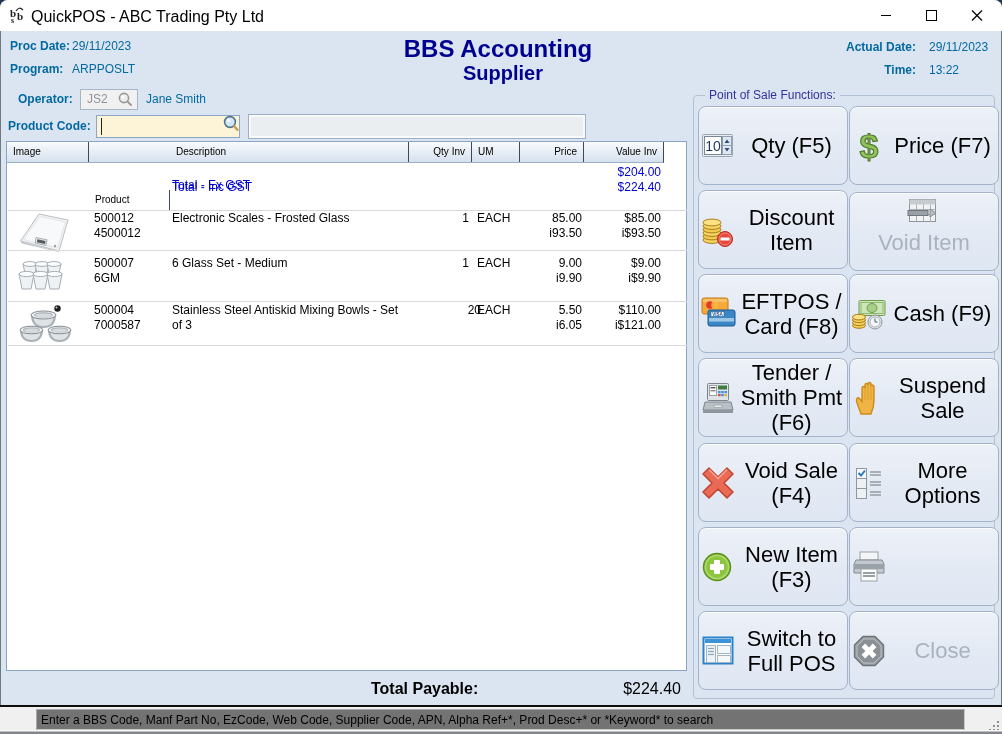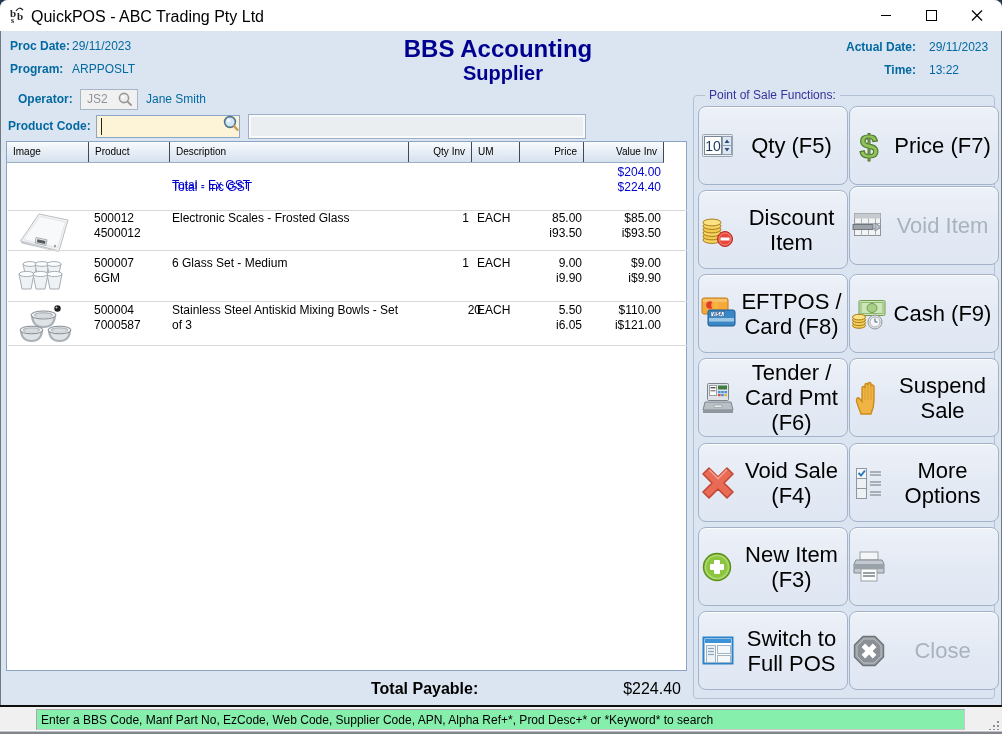--- a/index.html
+++ b/index.html
@@ -25,21 +25,21 @@
   
   .group{position:absolute;left:693px;top:95px;width:302px;height:604px;border:1px solid #b3c1d4;border-radius:4px;box-sizing:border-box;}
   .legend{position:absolute;left:705px;top:88px;padding:0 4px;font-size:12px;color:#33339b;background:#dbe5f1;}
   .btn{position:absolute;width:150px;height:79px;border:1px solid #a3b2c8;border-radius:8px;background:linear-gradient(180deg,#edf1f8 0%,#e4eaf4 50%,#dfe7f3 100%);box-sizing:border-box;display:flex;align-items:center;box-shadow:0 1px 0 rgba(255,255,255,.8) inset;}
   .btn .ic{flex:0 0 37px;display:flex;justify-content:center;align-items:center;}
   .btn .lbl{flex:1;text-align:center;font-size:22px;line-height:25px;color:#000;letter-spacing:0;}
   .btn .dis{color:#a9b3bf;}
   
   .statusline{position:absolute;left:0;top:705px;width:1002px;height:2px;background:#0f0f0e;}
   .statusbar{position:absolute;left:0;top:707px;width:1002px;height:23px;background:#f0f0f0;}
-  .statusbox{position:absolute;left:36px;top:709px;width:929px;height:21px;background:#86efac;border:1px solid #c8c8c8;border-left-color:#a8a8a8;border-top-color:#a8a8a8;box-sizing:border-box;font-size:12px;line-height:20px;padding-left:4px;color:#000;}
+  .statusbox{position:absolute;left:36px;top:709px;width:929px;height:21px;background:#737373;border:1px solid #c8c8c8;border-left-color:#a8a8a8;border-top-color:#a8a8a8;box-sizing:border-box;font-size:12px;line-height:20px;padding-left:4px;color:#000;}
   .btmedge{position:absolute;left:0;top:730px;width:1002px;height:4px;background:linear-gradient(180deg,#fafafa 0%,#fafafa 37%,#82868c 38%,#82868c 100%);}
 </style>
 </head>
 <body>
 <div class="win">
 
   <div class="titlebar"></div>
   <svg class="abs" style="left:9px;top:6px" width="19" height="19" viewBox="0 0 19 19">
     <text x="1" y="11" font-size="11" font-weight="bold" fill="#222" font-family="Liberation Serif">b</text>
     <text x="8" y="14" font-size="11" font-weight="bold" fill="#222" font-family="Liberation Serif">b</text>
@@ -85,21 +85,21 @@
     <circle cx="6.6" cy="6.6" r="2" fill="#eef7fc"></circle>
     <line x1="12.2" y1="12.2" x2="15.4" y2="15.8" stroke="#c89a56" stroke-width="2.4" stroke-linecap="round"></line>
   </svg>
   <div class="inp" style="left:248px;top:114px;width:338px;height:25px;background:#f8fafb;border-color:#9db0c8;">
     <div style="position:absolute;left:2px;top:2px;right:2px;bottom:2px;background:#ebeef1;"></div>
   </div>
 
   <div class="tablebox">
     <div class="thead"></div>
     <div class="th" style="left:0px;width:82px;">Image</div>
-    <div class="th" style="left:82px;width:81px;">Product</div>
+    <div class="th" style="left:82px;width:81px;margin-top:48px;">Product</div>
     <div class="th" style="left:163px;width:239px;">Description</div>
     <div class="th r" style="left:402px;width:63px;">Qty Inv</div>
     <div class="th" style="left:465px;width:48px;">UM</div>
     <div class="th r" style="left:513px;width:64px;">Price</div>
     <div class="th r" style="left:577px;width:80px;">Value Inv</div>
 
     <div class="cell blue" style="left:165px;top:23px;margin-top:13px;">Total - Ex GST</div>
     <div class="cell blue r" style="left:577px;top:23px;width:77px;">$204.00</div>
     <div class="cell blue" style="left:165px;top:38px;">Total - Inc GST</div>
     <div class="cell blue r" style="left:577px;top:38px;width:77px;">$224.40</div>
@@ -223,21 +223,21 @@
         <ellipse cx="12" cy="14" rx="9" ry="3.4" fill="#f7d462"></ellipse>
         <ellipse cx="12" cy="10.5" rx="9" ry="3.4" fill="#fbe283"></ellipse>
       </g>
       <circle cx="25" cy="27" r="7.5" fill="#e8463c" stroke="#b42c20" stroke-width="1"></circle>
       <circle cx="25" cy="27" r="6" fill="none" stroke="#f58a7d" stroke-width="1"></circle>
       <rect x="20.5" y="25.5" width="9" height="3" fill="#fff"></rect>
     </svg>
       </div>
     <div class="lbl">Discount Item</div>
   </div>
-  <div class="btn" style="left:849px;top:186px;">
+  <div class="btn" style="left:849px;top:192px;flex-direction:column;">
     <div class="ic">
         <svg width="36" height="32" viewBox="0 0 36 32">
       <rect x="3.5" y="3.5" width="26" height="22" fill="#f2f3f4" stroke="#8e9499"></rect>
       <rect x="3.5" y="3.5" width="26" height="5" fill="#c6cbd0"></rect>
       <g stroke="#aab0b6" stroke-width="1">
         <line x1="3.5" y1="13.5" x2="29.5" y2="13.5"></line>
         <line x1="3.5" y1="18.5" x2="29.5" y2="18.5"></line>
         <line x1="10.5" y1="8.5" x2="10.5" y2="25.5"></line>
         <line x1="17.5" y1="8.5" x2="17.5" y2="25.5"></line>
         <line x1="24.5" y1="8.5" x2="24.5" y2="25.5"></line>
@@ -303,21 +303,21 @@
           <rect x="17" y="13" width="2.6" height="2.2" fill="#d94a4a"></rect>
               <rect x="20.2" y="13" width="2.6" height="2.2"></rect>
               <rect x="23.4" y="13" width="2.6" height="2.2" fill="#e8b33c"></rect>
         </g>
       </g>
       <path d="M4 21 L30 21 L32 29 L2 29 Z" fill="#b9c0c6" stroke="#7e868d"></path>
       <rect x="2" y="29" width="30" height="3" fill="#8f979e"></rect>
       <rect x="13" y="24" width="8" height="2.4" rx="1" fill="#f0f2f4" stroke="#7e868d" stroke-width="0.6"></rect>
     </svg>
       </div>
-    <div class="lbl">Tender / Card Pmt (F6)</div>
+    <div class="lbl">Tender / Smith Pmt (F6)</div>
   </div>
   <div class="btn" style="left:849px;top:358px;">
     <div class="ic">
         <svg width="30" height="36" viewBox="0 0 30 36">
       <path d="M7 34 C5 28 3 24 2.5 21 C2 18 4 17 5.5 18.5 L8 21.5 L8 8 C8 6 11 6 11 8 L11 5 C11 3 14 3 14 5 L14 4 C14 2 17 2 17 4 L17 6 C17 4.5 20 4.5 20 6.5 L20 20 C20 26 19 29 17 34 Z" fill="#f0b445" stroke="#c98c1c" stroke-width="1.4"></path>
       <g stroke="#d99f2e" stroke-width="1" fill="none">
         <line x1="11" y1="8" x2="11" y2="20"></line>
             <line x1="14" y1="5" x2="14" y2="20"></line>
             <line x1="17" y1="6" x2="17" y2="20"></line>
       </g>

